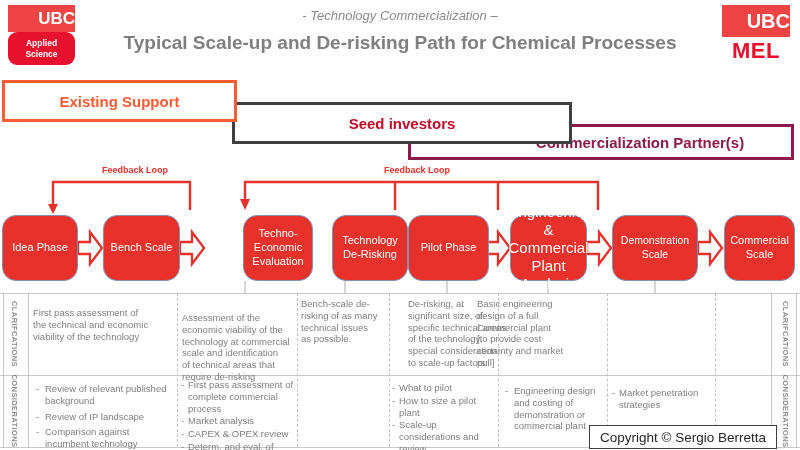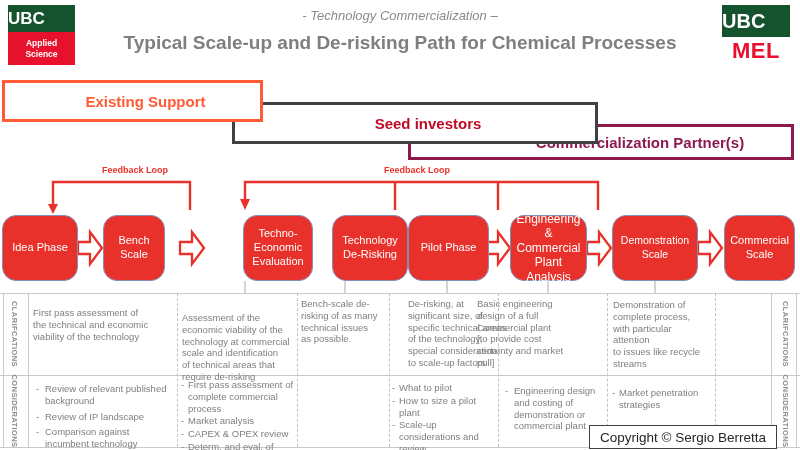--- a/index.html
+++ b/index.html
@@ -2,43 +2,43 @@
 <html><head>
 <meta charset="utf-8">
 <style>
   html,body{margin:0;padding:0;background:#ffffff;}
   .canvas{position:relative;width:800px;height:450px;background:#ffffff;overflow:hidden;
           font-family:"Liberation Sans","DejaVu Sans",sans-serif;}
   .abs{position:absolute;}
   .preline{white-space:pre-line;}
 
   
-  .logo-navy{background:#14532d;color:#fff;display:flex;align-items:center;justify-content:flex-start;
+  .logo-navy{background:#ef4444;color:#fff;display:flex;align-items:center;justify-content:flex-end;
              font-weight:bold;}
   .logo-apsc-red{background:#E8112D;color:#fff;display:flex;align-items:center;justify-content:center;
              text-align:center;font-weight:bold;font-size:8.5px;line-height:1.2;}
   .mel{color:#E8112D;font-weight:800;font-size:22px;text-align:center;letter-spacing:0.5px;}
   .subtitle{color:#8a8a8a;font-size:13px;text-align:center;font-style:italic;}
   .main-title{color:#7f7f7f;font-size:19px;font-weight:bold;text-align:center;}
 
   
   .band{position:absolute;background:#ffffff;display:flex;align-items:center;justify-content:center;
-        font-weight:bold;font-size:15px;padding-left:26px;}
+        font-weight:bold;font-size:15px;}
   .band-existing{border:3px solid #FF5B35;color:#FF5B35;z-index:6;}
   .band-seed{border:3px solid #404040;color:#C00A27;z-index:5;}
   .band-comm{border:3px solid #8E1A4D;color:#8E1A4D;z-index:4;padding-left:78px;}
 
   
   .fb-label{color:#E8312A;font-weight:bold;font-size:9px;text-align:center;}
 
   
   .flowbox{position:absolute;top:215px;height:66px;background:#E8312A;border:1.5px solid #8092B5;
            border-radius:14px;color:#ffffff;display:flex;align-items:center;justify-content:center;
            text-align:center;font-size:11px;line-height:1.25;box-sizing:border-box;z-index:3;}
-  .fs-sm{font-size:12px;line-height:1.2;}
+  .fs-sm{font-size:15px;line-height:1.2;}
   .fs-md{font-size:10.5px;line-height:1.3;}
   .chev{position:absolute;top:229px;z-index:2;}
 
   
   .hline{position:absolute;left:0;width:800px;height:1px;background:#c9c9c9;}
   .vline{position:absolute;width:1px;background:#c9c9c9;}
   .vdash{position:absolute;width:0;border-left:1px dashed #c2c2c2;}
   .rot-label{position:absolute;width:80px;height:12px;text-align:center;color:#8c8c8c;
              font-size:7.5px;font-weight:bold;letter-spacing:0.4px;transform:rotate(90deg);}
   .cell{position:absolute;color:#7f7f7f;font-size:9.5px;line-height:1.24;}
@@ -51,21 +51,21 @@
              font-size:13.5px;color:#262626;z-index:8;}
 </style>
 </head>
 <body>
 
 <div class="canvas">
 
   <div class="abs logo-navy" style="left:8px;top:5px;width:67px;height:27px;font-size:17px;">
     <span>UBC</span>
   </div>
-  <div class="abs logo-apsc-red preline" style="left:8px;top:32px;width:67px;height:33px;">
+  <div class="abs logo-apsc-red preline" style="left:8px;top:32px;width:67px;height:33px;border-radius:9px;">
     <span class="preline">Applied
 Science</span>
   </div>
 
   <div class="abs logo-navy" style="left:722px;top:5px;width:68px;height:32px;font-size:20px;">
     <span>UBC</span>
   </div>
   <div class="abs mel" style="left:722px;top:38px;width:68px;">MEL</div>
 
   <div class="abs subtitle" style="left:160px;top:8px;width:480px;">-  Technology Commercialization –</div>
@@ -94,21 +94,21 @@
     <path d="M548,281 L548,293" stroke="#ababab" stroke-width="1"></path>
     <path d="M655,281 L655,293" stroke="#ababab" stroke-width="1"></path>
   </svg>
 
   <div class="abs fb-label" style="left:95px;top:165px;width:80px;">Feedback Loop</div>
   <div class="abs fb-label" style="left:377px;top:165px;width:80px;">Feedback Loop</div>
 
   <div class="flowbox" style="left:2px;width:76px;">
     <span class="preline">Idea Phase</span>
     </div>
-  <div class="flowbox" style="left:103px;width:62px;">
+  <div class="flowbox" style="left:103px;width:77px;">
     <span class="preline">Bench Scale</span>
     </div>
   <div class="flowbox" style="left:206px;width:70px;margin-left:37px;">
     <span class="preline">Techno-
 Economic
 Evaluation</span>
     </div>
   <div class="flowbox" style="left:308px;width:76px;margin-left:24px;">
     <span class="preline">Technology
 De-Risking</span>
@@ -191,26 +191,20 @@
 specific technical areas
 of the technology,
 special consideration
 to scale-up factors</div>
   <div class="cell preline" style="left:477px;top:298px;width:102px;">Basic engineering
 design of a full
 Commercial plant
 [to provide cost
 certainty and market
 pull]</div>
-  <div class="cell preline" style="left:613px;top:299px;width:100px;">Demonstration of
-complete process,
-with particular
-attention
-to issues like recycle
-streams</div>
 
   <div class="cell" style="left:36px;top:383px;width:139px;">
     <div class="bullet">
         <span class="dash">-</span>
         <span class="txt">Review of relevant published background</span>
       </div>
     <div class="bullet">
         <span class="dash">-</span>
         <span class="txt">Review of IP landscape</span>
       </div>

